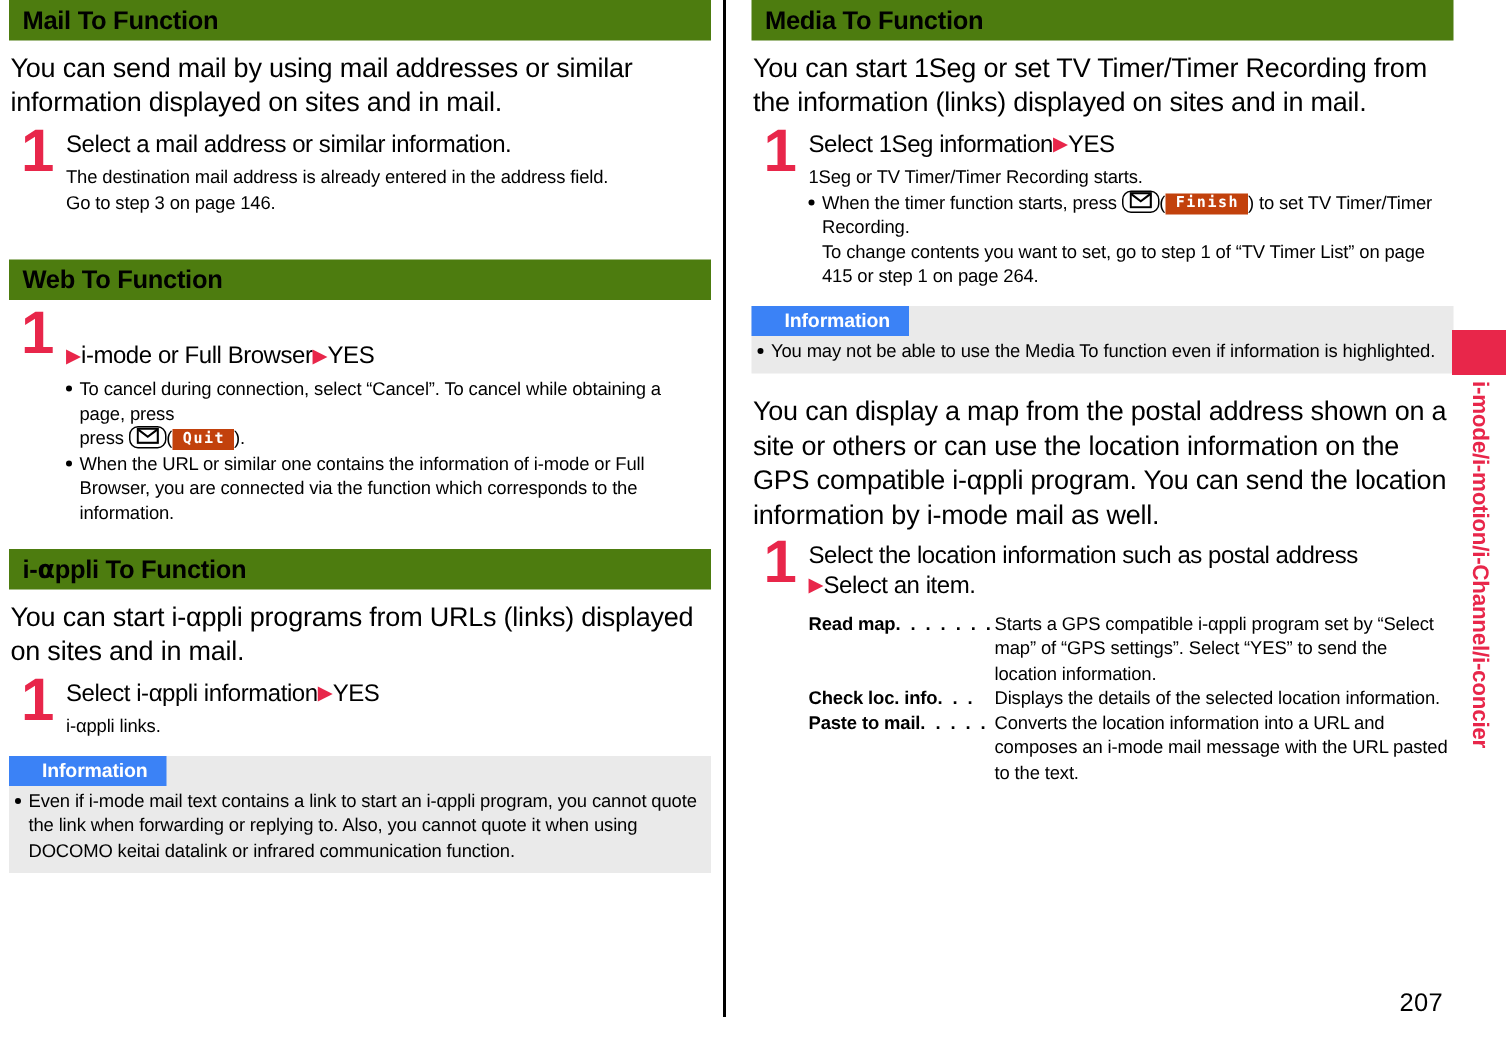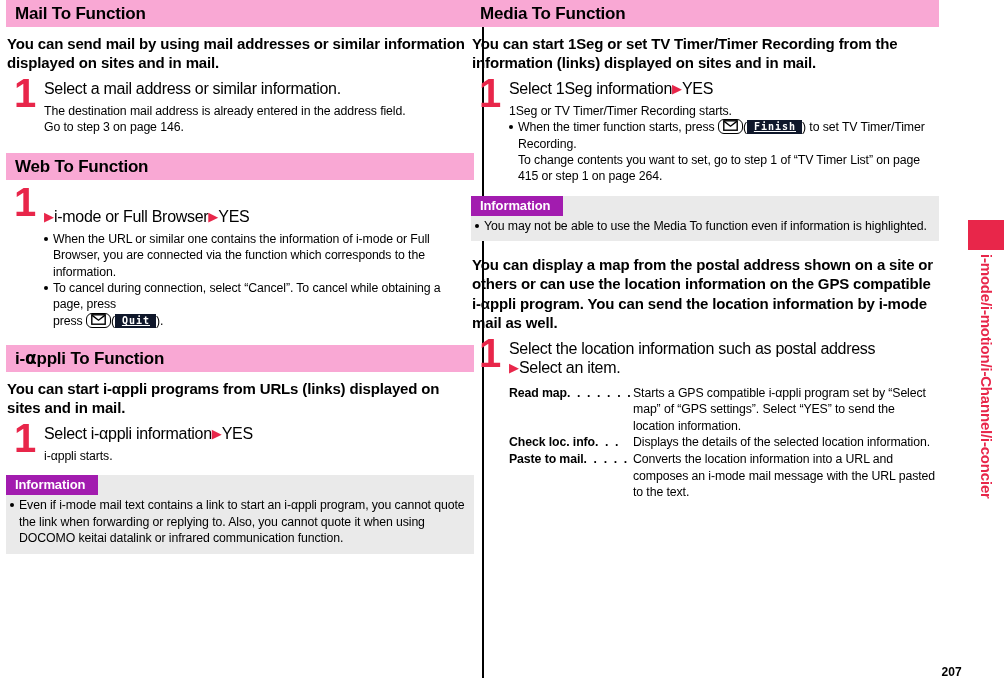--- a/index.html
+++ b/index.html
@@ -20,50 +20,50 @@
     position: absolute;
     inset: 0;
   }
 
   .col {
     position: absolute;
     top: 0;
     width: 468px;
   }
   .col-left  { left: 6px; }
-  .col-right { left: 471px; }
+  .col-right { left: 501px; }
 
   
   .col-divider {
     position: absolute;
     left: 482px; top: 0;
     width: 1.5px; height: 678px;
     background: #000;
   }
 
   
   .sec-head {
-    background: #f9a8d4;
+    background: #4d7c0f;
     height: 27px;
     display: flex;
     align-items: center;
     padding-left: 9px;
     margin-bottom: 7px;
   }
   .sec-head-title {
     font-size: 17px;
     font-weight: bold;
     letter-spacing: -0.2px;
     line-height: 1;
   }
 
   
   .lead {
-    font-size: 15px;
-    font-weight: bold;
+    font-size: 18px;
+    font-weight: normal;
     line-height: 1.27;
     letter-spacing: -0.15px;
     margin: 0 0 6px 0;
     padding-left: 1px;
   }
 
   
   .step {
     position: relative;
     padding-left: 38px;
@@ -119,26 +119,26 @@
   .indent { padding-left: 9px; }
 
   
   .info-box {
     background: #eaeaea;
     padding: 0 0 7px 0;
     margin-top: 11px;
   }
   .info-tag {
     display: inline-block;
-    background: #a21caf;
+    background: #3b82f6;
     color: #fff;
     font-size: 13px;
     font-weight: bold;
     letter-spacing: -0.1px;
-    padding: 2px 13px 3px 9px;
+    padding: 2px 13px 3px 22px;
     margin-bottom: 2px;
   }
   .info-body {
     font-size: 12.3px;
     line-height: 1.34;
     letter-spacing: -0.1px;
     padding: 0 6px 0 4px;
   }
   .info-body ul.bl > li::before { top: 6px; }
 
@@ -151,30 +151,29 @@
     line-height: 12px;
     height: 15px;
     vertical-align: -3px;
     position: relative;
     top: 0px;
   }
   .keycap svg { display: block; }
 
   .softkey {
     display: inline-block;
-    background: #0f172a;
+    background: #c2410c;
     color: #ffffff;
     font-family: "DejaVu Sans Mono", monospace;
     font-size: 10px;
     font-weight: bold;
     letter-spacing: 1px;
     padding: 1px 6px 1px 7px;
     line-height: 12px;
     vertical-align: 1px;
-    text-decoration: underline;
   }
 
   
   .def-table {
     margin-top: 7px;
     padding-left: 38px;
     font-size: 12.3px;
     line-height: 1.35;
     letter-spacing: -0.1px;
   }
@@ -212,22 +211,22 @@
     font-weight: bold;
     letter-spacing: -0.2px;
     line-height: 36px;
     white-space: nowrap;
   }
 
   
   .page-num {
     position: absolute;
     right: 42px; bottom: 18px;
-    font-size: 12px;
-    font-weight: bold;
+    font-size: 17px;
+    font-weight: normal;
     letter-spacing: 0.2px;
   }
 
   .alpha { font-family: "DejaVu Sans", sans-serif; }
 </style>
 </head>
 <body>
 
 <div id="page">
 
@@ -244,63 +243,63 @@
       <div class="step">
         <span class="step-num">1</span>
         <p class="step-title">Select a mail address or similar information.</p>
         <div class="step-body">
           <p>The destination mail address is already entered in the address field.</p>
           <p>Go to step 3 on page 146.</p>
         </div>
       </div>
     </div>
 
-    <div style="margin-top:17px">
+    <div style="margin-top:30px">
       <div class="sec-head">
         <span class="sec-head-title">Web To Function</span>
       </div>
 
       <div class="step">
         <span class="step-num">1</span>
         <p class="step-title">
           <br>
           <span class="arrow">▶</span><span>i-mode or Full Browser</span><span class="arrow">▶</span><span>YES</span>
         </p>
         <div class="step-body">
           <ul class="bl">
-            <li>When the URL or similar one contains the information of i-mode or Full Browser, you are connected via the function which corresponds to the information.</li>
             <li>
               <span>To cancel during connection, select “Cancel”. To cancel while obtaining a page, press</span>
               <br>
               <span>press</span>
               <span class="keycap">
                 <svg width="15" height="11" viewBox="0 0 15 11" aria-hidden="true">
                   <rect x="0.8" y="0.8" width="13.4" height="9.4" fill="none" stroke="#000" stroke-width="1.4"></rect>
                   <path d="M1.2 1.4 L7.5 6.2 L13.8 1.4" fill="none" stroke="#000" stroke-width="1.4"></path>
                 </svg>
               </span><span>(</span><span class="softkey">Quit</span><span>).</span>
             </li>
+            <li>When the URL or similar one contains the information of i-mode or Full Browser, you are connected via the function which corresponds to the information.</li>
           </ul>
         </div>
       </div>
     </div>
 
     <div style="margin-top:16px">
       <div class="sec-head">
         <span class="sec-head-title"><span>i-</span><span class="alpha">α</span><span>ppli To Function</span></span>
       </div>
       <p class="lead">You can start i-αppli programs from URLs (links) displayed on sites and in mail.</p>
 
       <div class="step">
         <span class="step-num">1</span>
         <p class="step-title">
           <span>Select i-αppli information</span><span class="arrow">▶</span><span>YES</span>
         </p>
         <div class="step-body">
-          <p>i-αppli starts.</p>
+          <p>i-αppli links.</p>
         </div>
       </div>
 
       <div class="info-box">
         <span class="info-tag">Information</span>
         <div class="info-body">
           <ul class="bl">
             <li>Even if i-mode mail text contains a link to start an i-αppli program, you cannot quote the link when forwarding or replying to. Also, you cannot quote it when using DOCOMO keitai datalink or infrared communication function.</li>
           </ul>
         </div>

